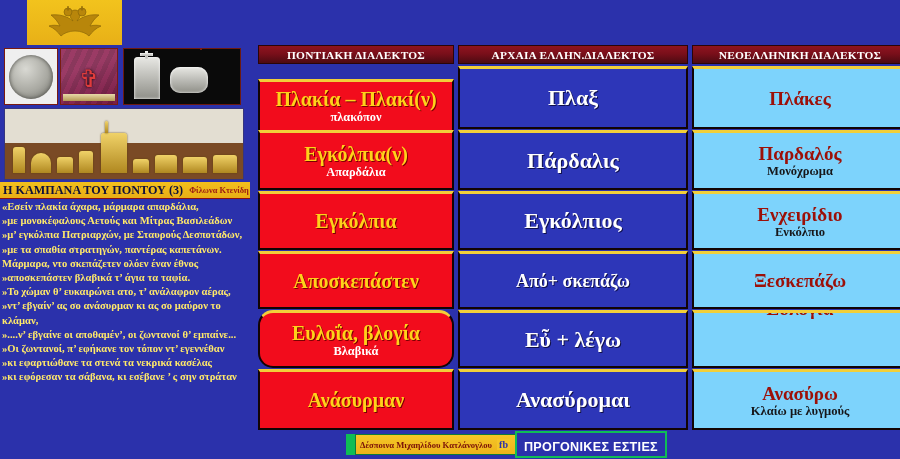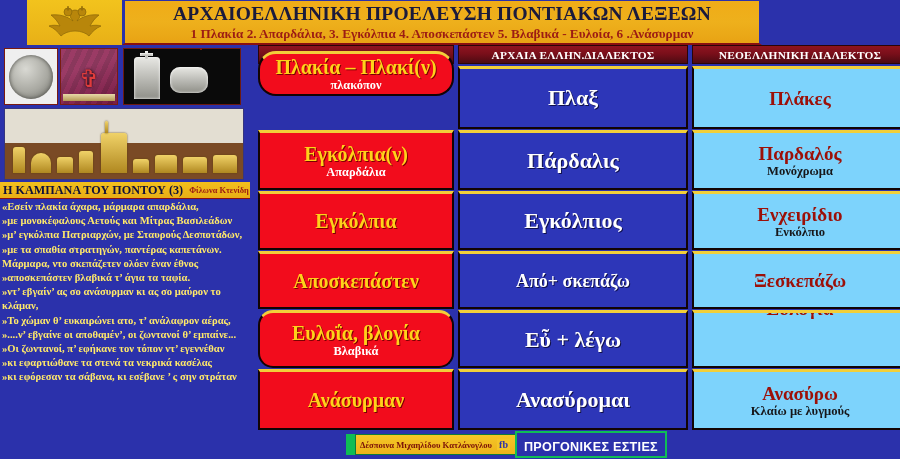--- a/index.html
+++ b/index.html
@@ -185,48 +185,44 @@
   </div>
 
   <div class="ph-silver">
     <div class="silver-obj" style="left:10px;top:8px;width:26px;height:42px;border-radius:4px 4px 0 0;"></div>
     <div class="silver-obj" style="left:46px;top:18px;width:38px;height:26px;border-radius:10px;"></div>
     <div class="silver-obj" style="left:21px;top:2px;width:3px;height:8px;"></div>
     <div class="silver-obj" style="left:16px;top:4px;width:13px;height:3px;"></div>
   </div>
   <div class="photo" style="left:200px;top:48px;width:0;height:0;"></div>
 
-  <div class="title-banner">
-    <div class="title-main">ΑΡΧΑΙΟΕΛΛΗΝΙΚΗ ΠΡΟΕΛΕΥΣΗ ΠΟΝΤΙΑΚΩΝ ΛΕΞΕΩΝ</div>
-    <div class="title-sub">1 Πλακία  2. Απαρδάλια,   3. Εγκόλπια 4. Αποσκεπάστεν  5. Βλαβικά - Ευλοία,   6 .Ανάσυρμαν</div>
-  </div>
 
   <div class="poem-head">
     <span class="poem-head-title">Η ΚΑΜΠΑΝΑ ΤΟΥ ΠΟΝΤΟΥ (3)</span>
     <span class="poem-head-author">Φίλωνα Κτενίδη</span>
   </div>
   <div class="poem-body" id="poem-body">
       <span class="ln">«Εσείν πλακία άχαρα, μάρμαρα απαρδάλια,</span>
       <span class="ln">»με μονοκέφαλους Αετούς και Μίτρας Βασιλεάδων</span>
       <span class="ln">»μ’ εγκόλπια Πατριαρχών, με Σταυρούς Δεσποτάδων,</span>
       <span class="ln">»με τα σπαθία στρατηγών, παντέρας καπετάνων. Μάρμαρα, ντο σκεπάζετεν ολόεν έναν έθνος</span>
       <span class="ln">»αποσκεπάστεν  βλαβικά  τ’ άγια τα ταφία.</span>
+      <span class="ln">»Το χώμαν θ’ ευκαιρώνει ατο, τ’ ανάλαφρον αέρας,</span>
       <span class="ln">»ντ’ εβγαίν’ ας σο ανάσυρμαν κι ας σο μαύρον το κλάμαν,</span>
-      <span class="ln">»Το χώμαν θ’ ευκαιρώνει ατο, τ’ ανάλαφρον αέρας,</span>
       <span class="ln">»....ν’ εβγαίνε οι αποθαμέν’, οι ζωντανοί θ’ εμπαίνε...</span>
       <span class="ln">»Οι ζωντανοί, π’ εφήκανε τον τόπον ντ’ εγεννέθαν</span>
       <span class="ln">»κι εφαρτιώθανε τα στενά τα νεκρικά κασέλας</span>
       <span class="ln">»κι εφόρεσαν τα σάβανα, κι εσέβανε ’ ς σην στράταν</span>
     </div>
 
   <div class="tbl">
     <div class="col col-1">
       <div class="col-head">ΠΟΝΤΙΑΚΗ ΔΙΑΛΕΚΤΟΣ</div>
       <div id="col1-cells">
-          <div class="cell c1" style="top: 6px; height: 45px; border-radius: 18px;">
+          <div class="cell c1" style="top: 34px; height: 53px;">
             <div class="w1">Πλακία – Πλακί(ν)</div>
             <div class="w2">πλακόπον</div>
           </div>
           <div class="cell c1" style="top: 85px; height: 60px;">
             <div class="w1">Εγκόλπια(ν)</div>
             <div class="w2">Απαρδάλια</div>
           </div>
           <div class="cell c1" style="top: 146px; height: 59px;">
             <div class="w1">Εγκόλπια</div>
           </div>

